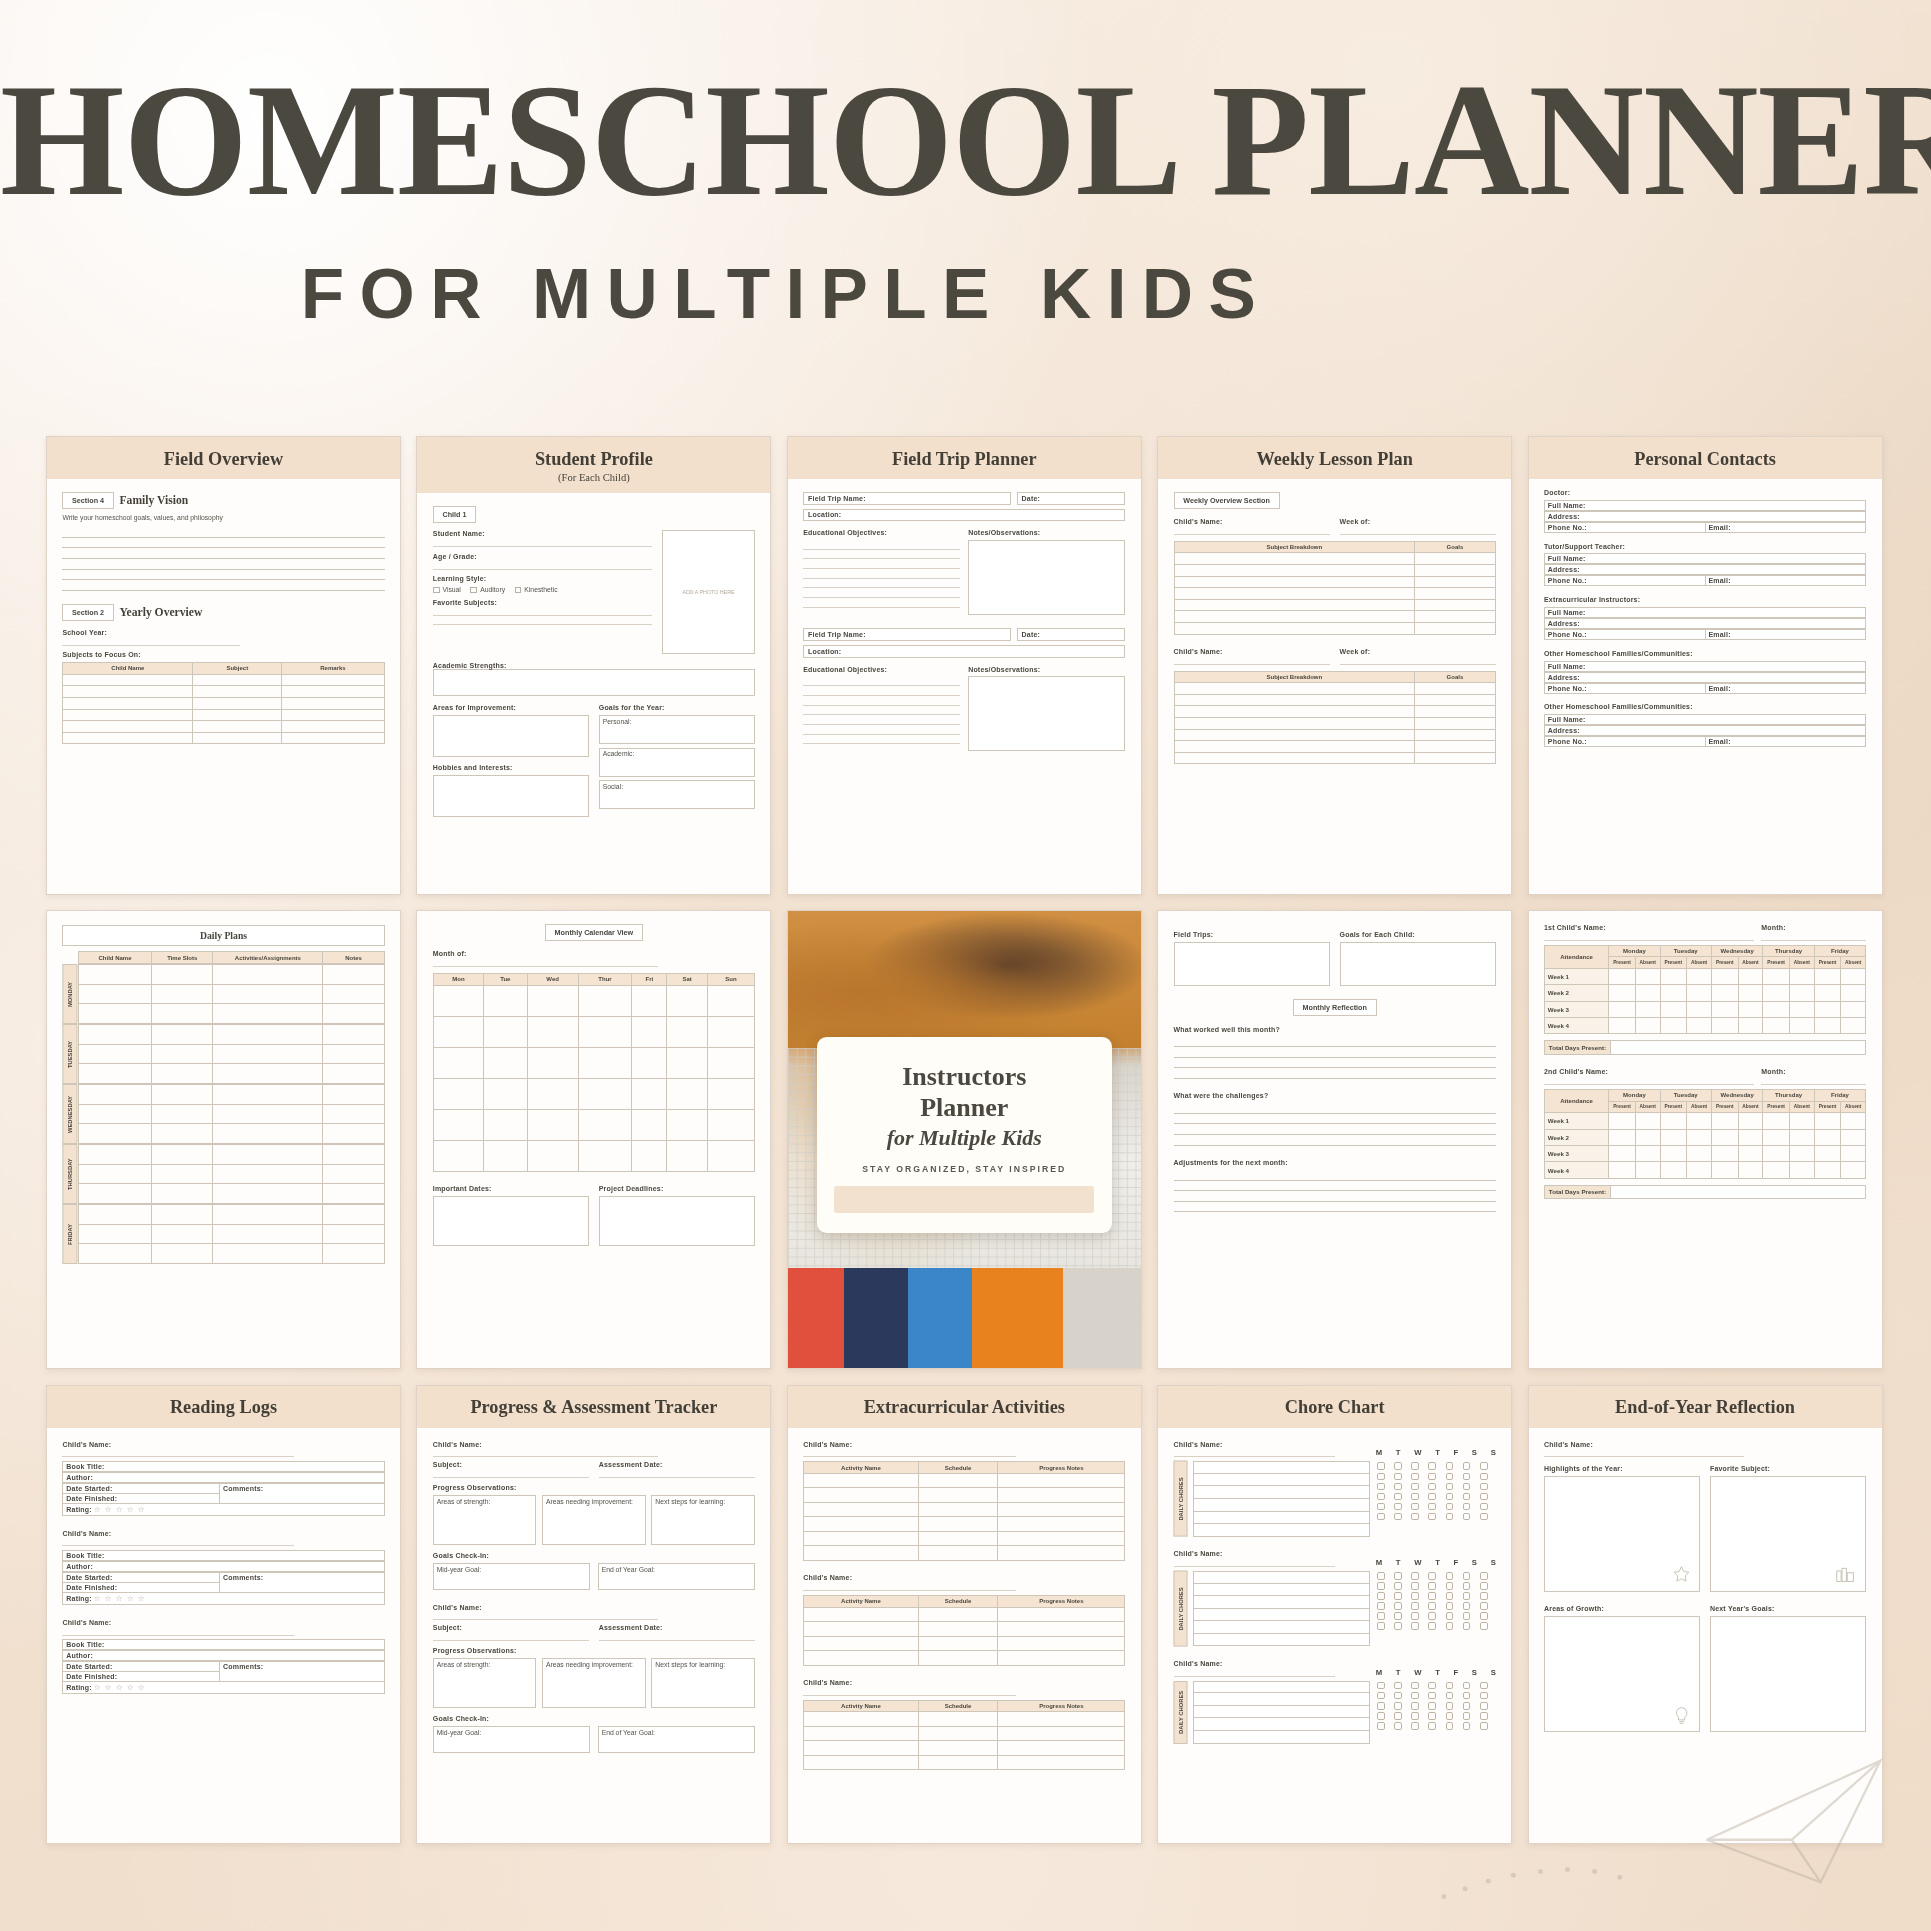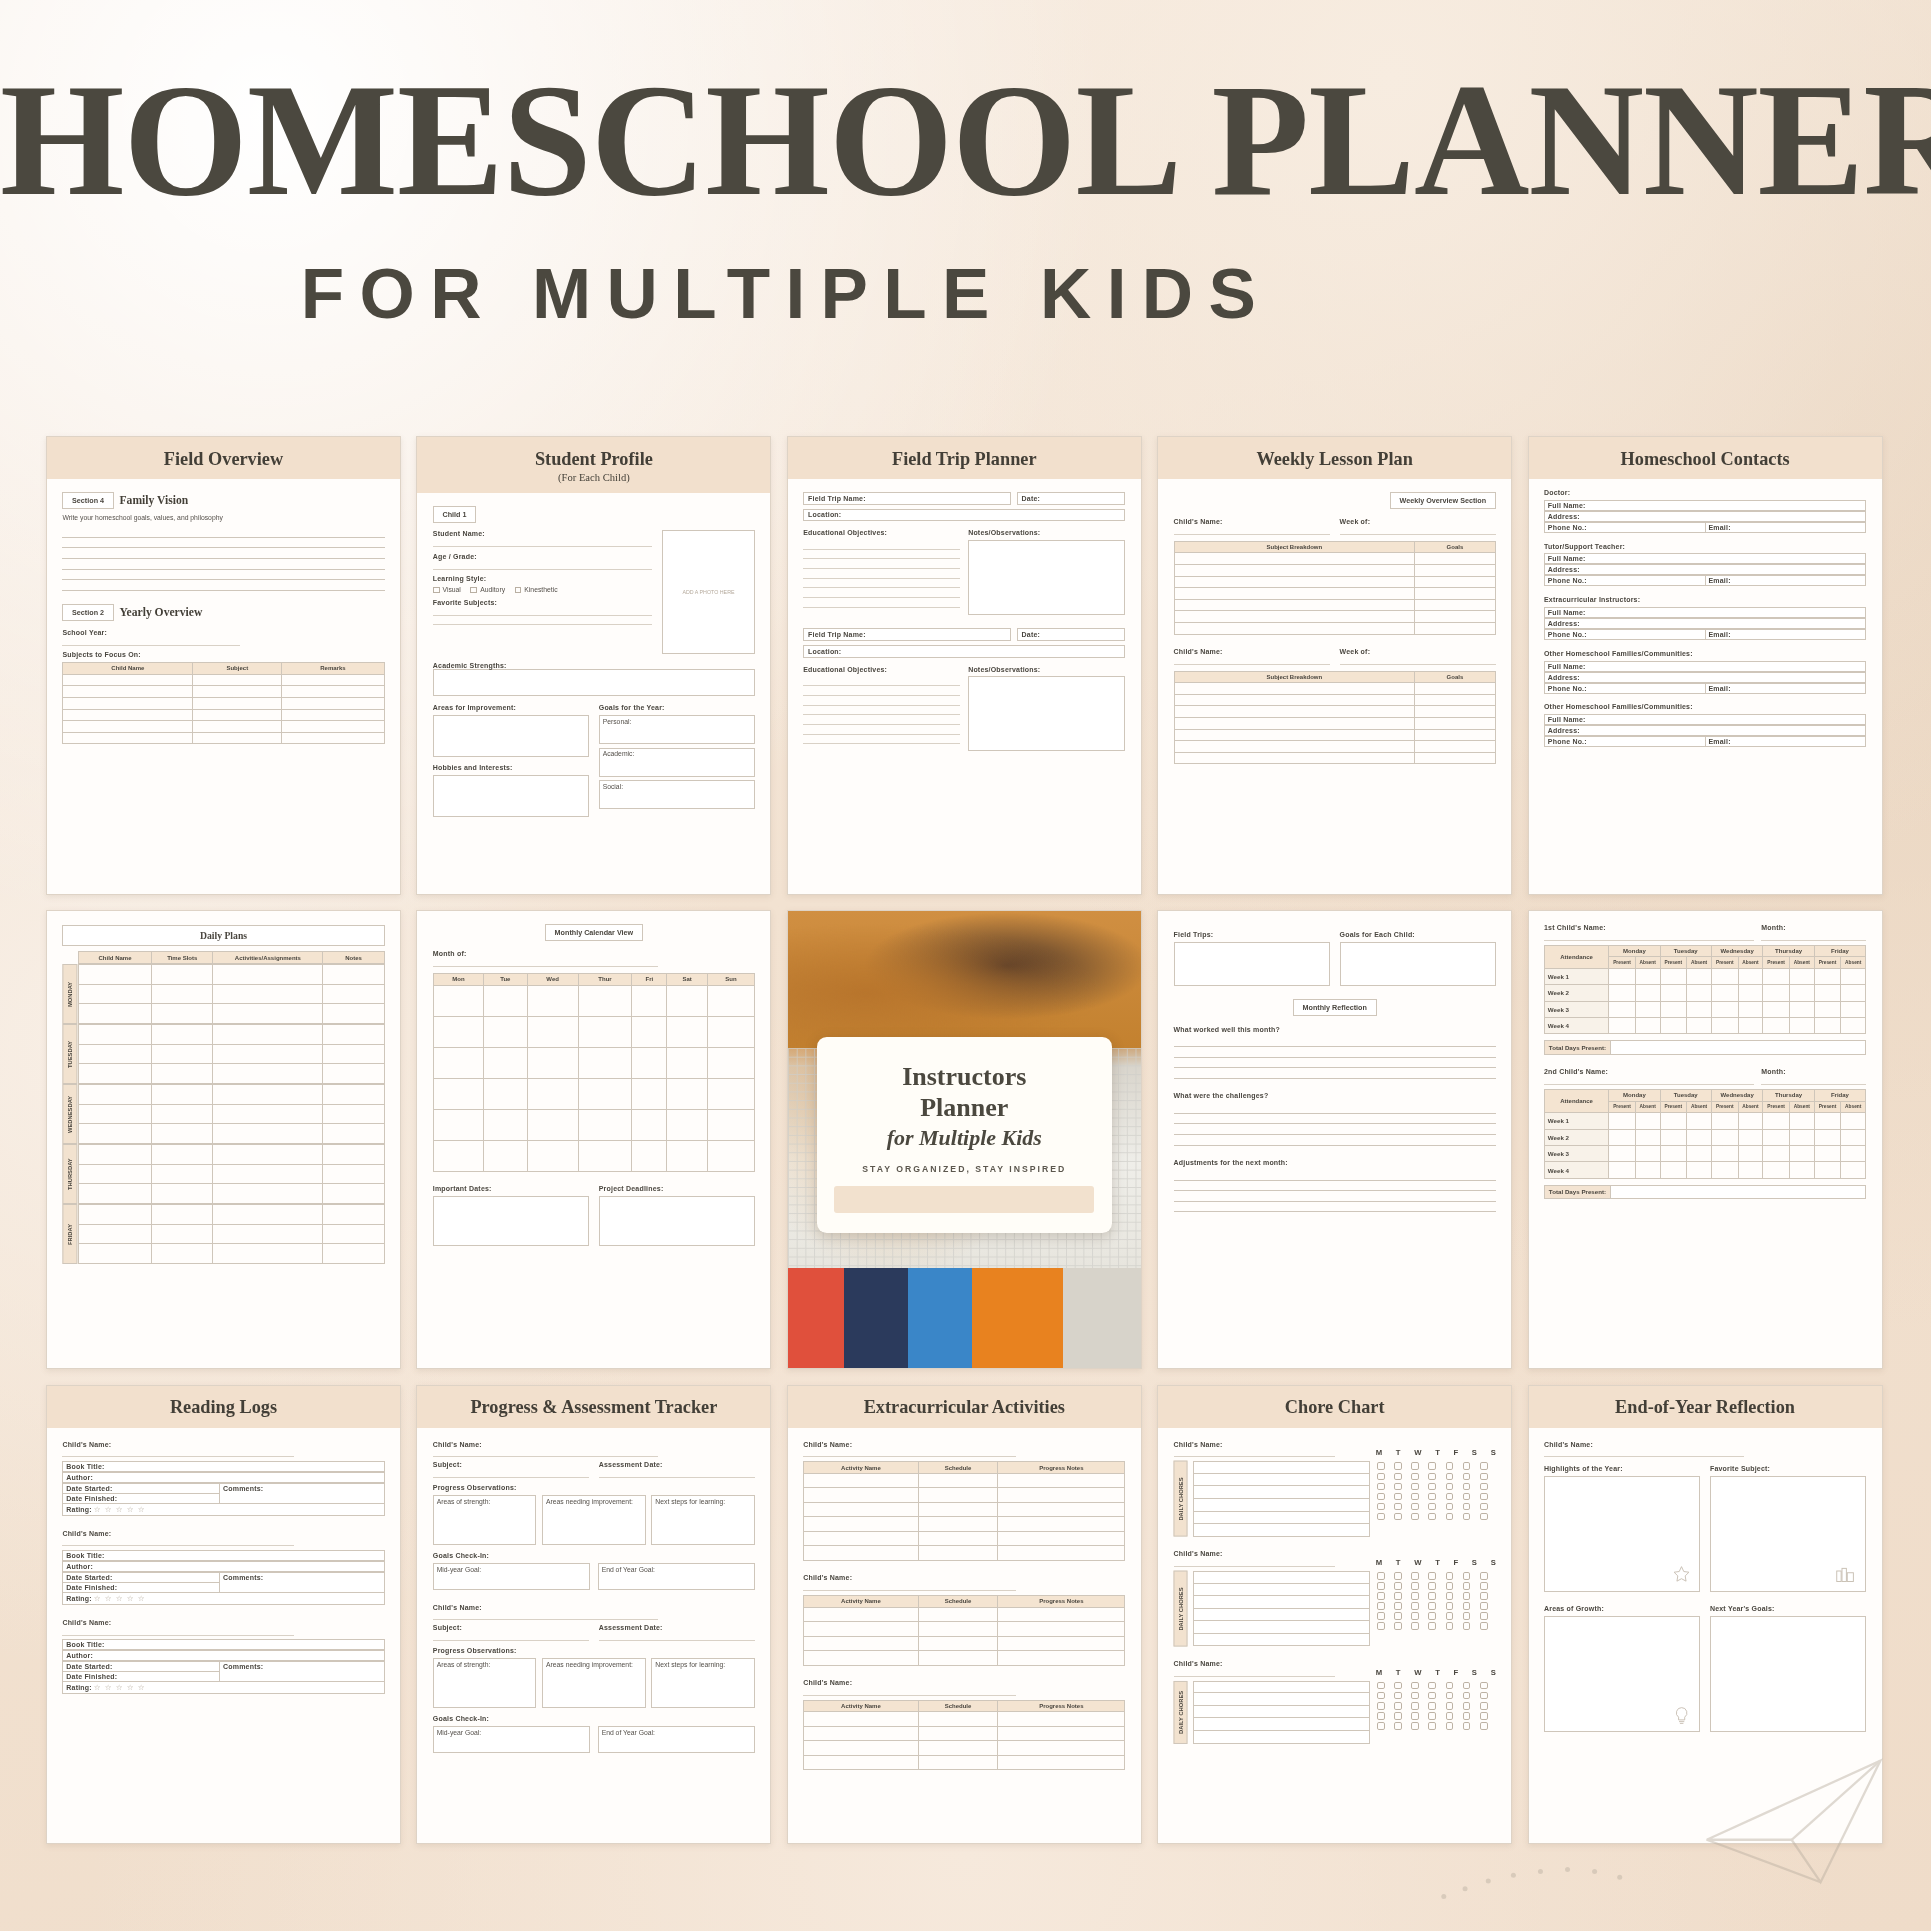--- a/index.html
+++ b/index.html
@@ -329,21 +329,21 @@
           <div class="lbl">Notes/Observations:</div>
           <div class="box mt4" style="height:75px;"></div>
         </div>
       </div>
     </div>
   </div>
 
   <div class="page">
     <div class="page-head">Weekly Lesson Plan</div>
     <div class="page-body">
-      <div style="text-align:right;text-decoration:underline;">
+      <div style="text-align:left;text-decoration:underline;">
         <span class="pill">Weekly Overview Section</span>
       </div>
       <div class="flex mt10" style="gap:9.7px;">
         <div style="flex:1;">
           <span class="lbl">Child's Name:</span>
           <div class="rule-thin"></div>
         </div>
         <div style="flex:1;">
           <span class="lbl">Week of:</span>
           <div class="rule-thin"></div>
@@ -428,21 +428,21 @@
         <tr>
               <td></td>
               <td></td>
             </tr>
       </tbody>
         </table>
     </div>
   </div>
 
   <div class="page">
-    <div class="page-head">Homeschool Contacts</div>
+    <div class="page-head">Personal Contacts</div>
     <div class="page-body" style="padding-top:9.7px;">
       <div>
         <div class="lbl">Doctor:</div>
         <div class="box mt4" style="padding:1px 2.9px;"><span class="lbl">Full Name:</span></div>
         <div class="box" style="padding:1px 2.9px;"><span class="lbl">Address:</span></div>
         <div class="flex">
             <div class="box" style="flex:1;padding:1px 2.9px;"><span class="lbl">Phone No.:</span></div>
             <div class="box" style="flex:1;padding:1px 2.9px;border-left:0;"><span class="lbl">Email:</span></div>
           </div>
       </div>

